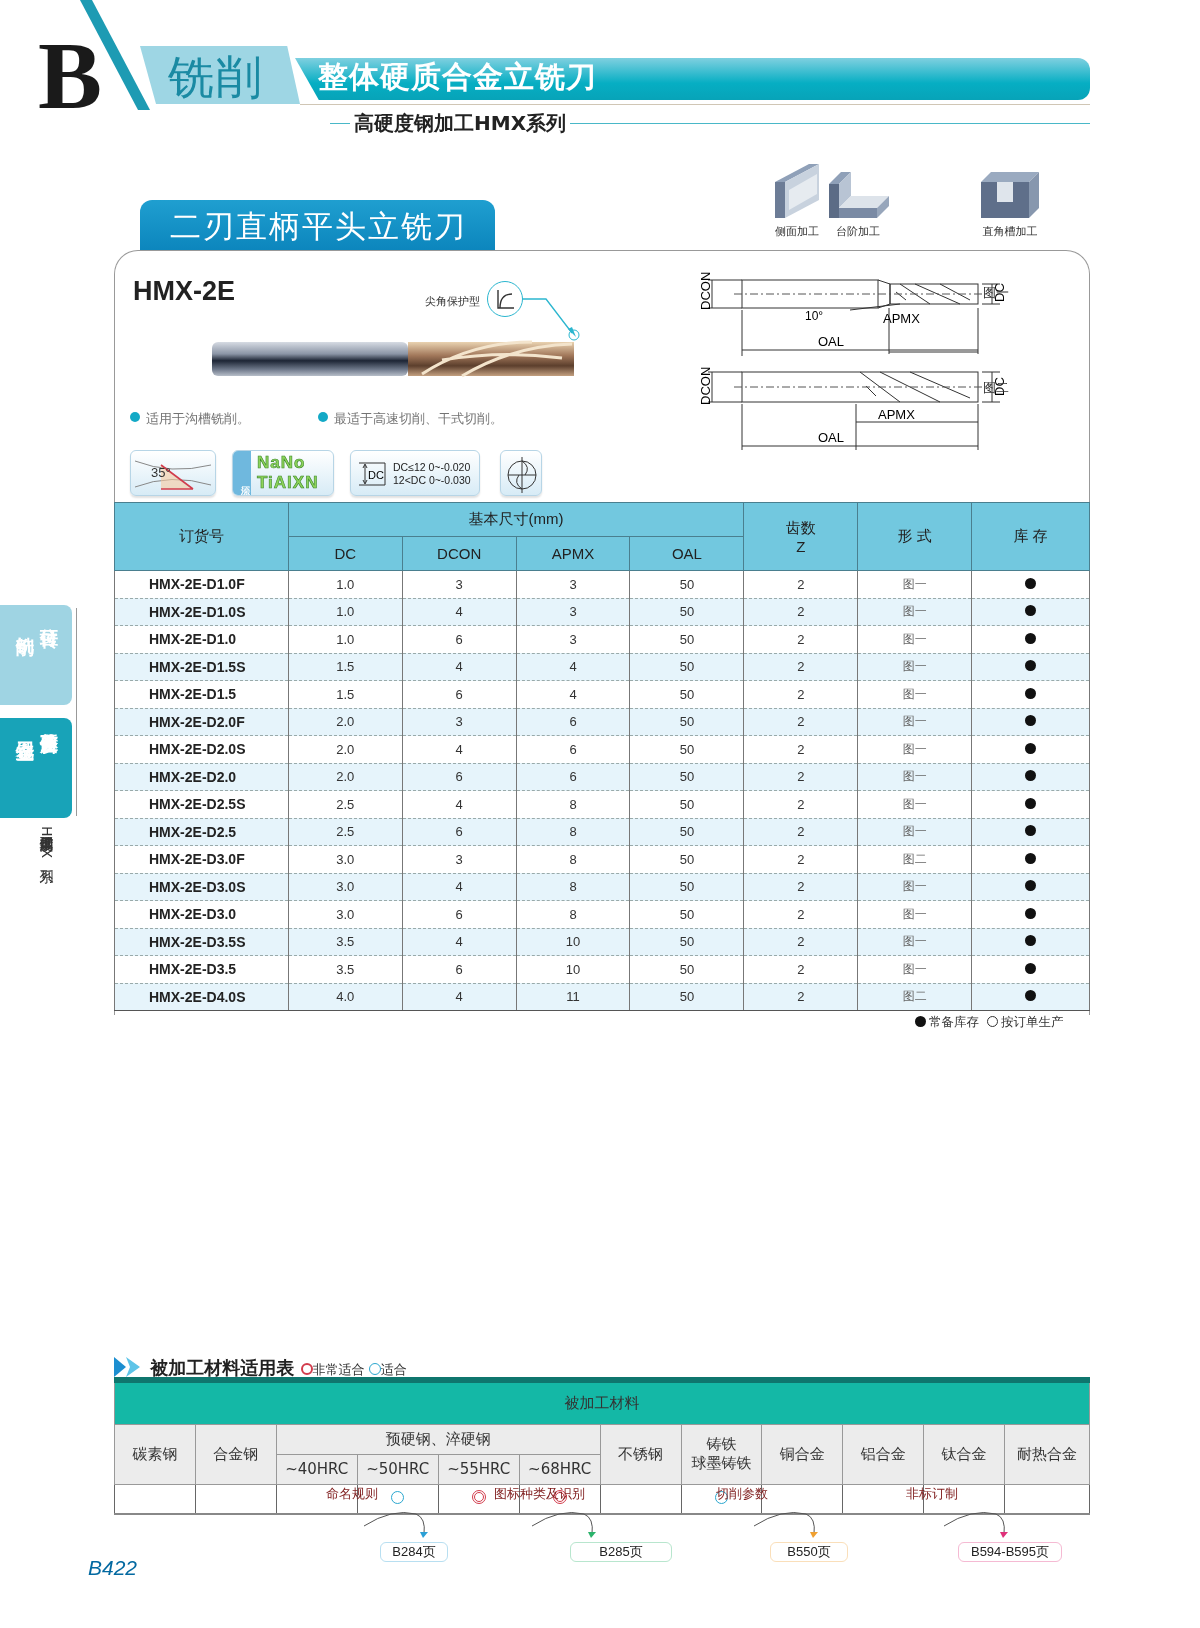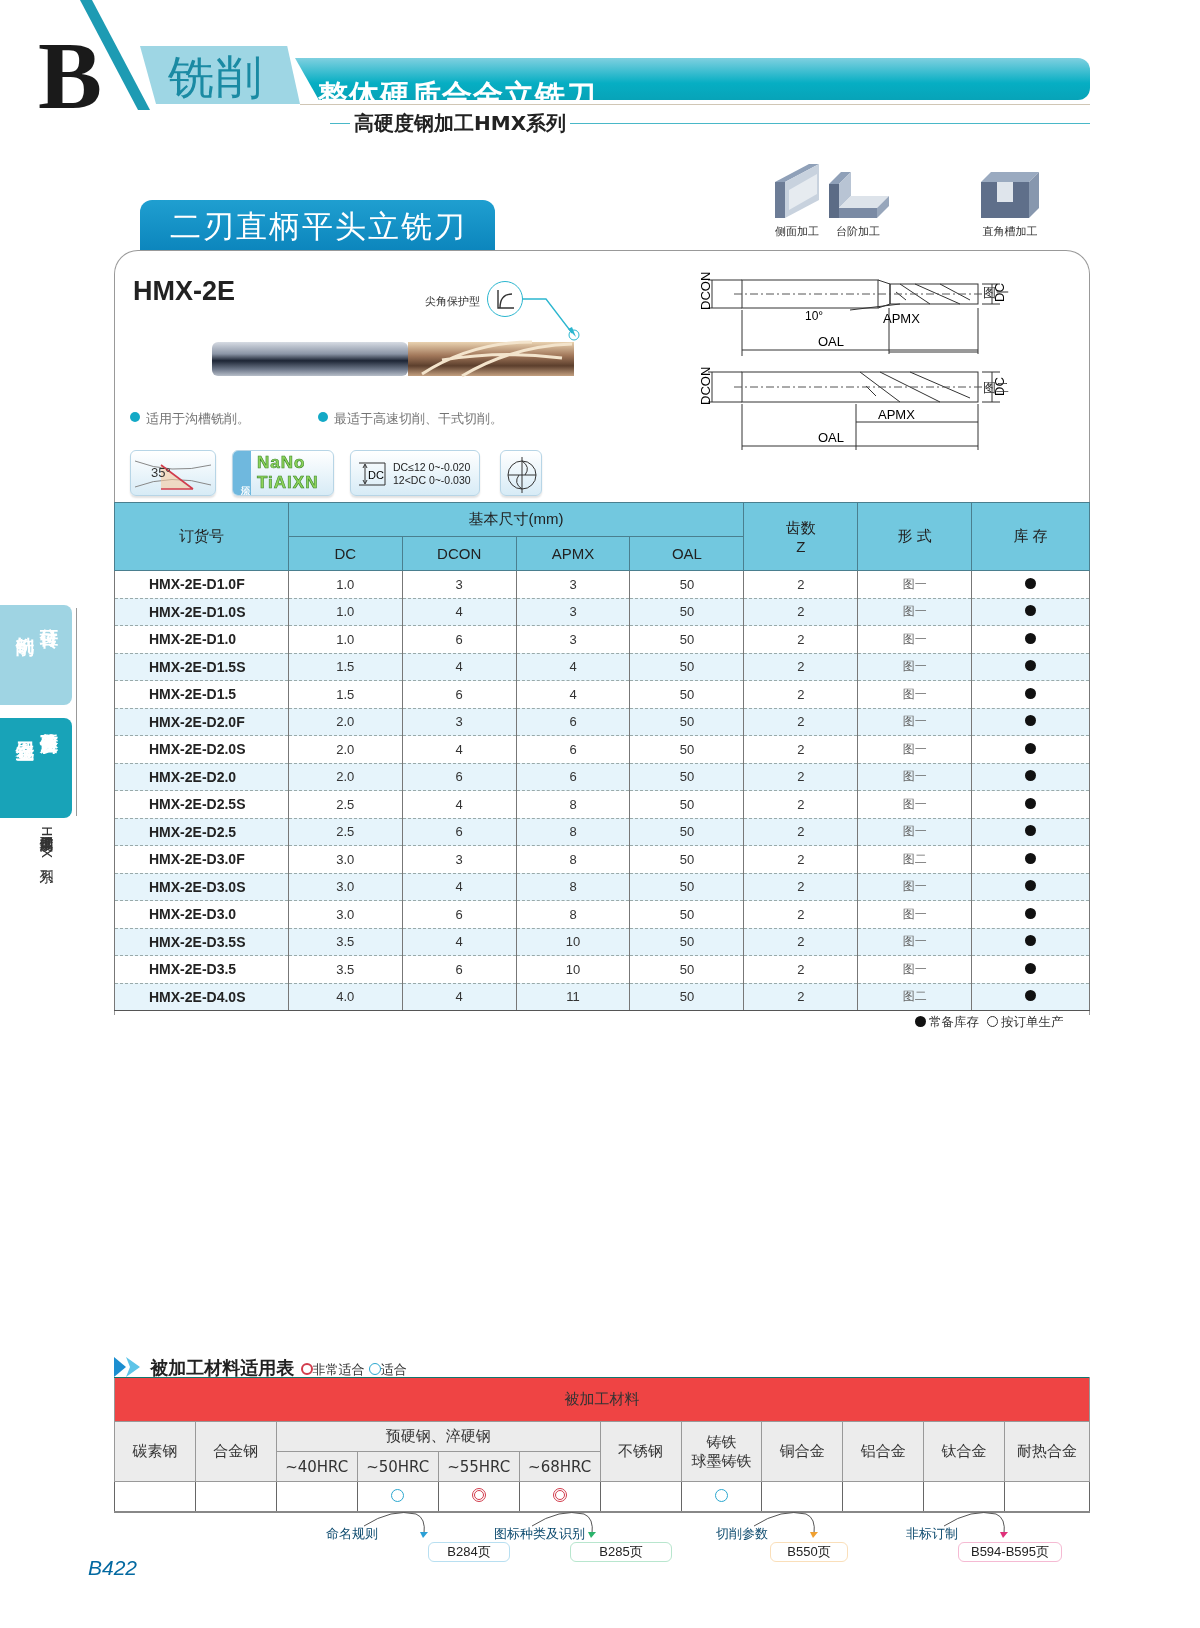--- a/index.html
+++ b/index.html
@@ -5,21 +5,21 @@
 *{box-sizing:border-box;margin:0;padding:0}
 body{width:1200px;height:1628px;background:#fff;position:relative;overflow:hidden;font-family:"DejaVu Sans","Liberation Sans",sans-serif;color:#222}
 .abs{position:absolute}
 
 
 .big-b{left:38px;top:28px;font-family:"Liberation Serif","DejaVu Serif",serif;font-weight:bold;font-size:96px;line-height:96px;color:#1a1a1a}
 .slash{left:80px;top:0;width:120px;height:120px}
 .lightband{left:140px;top:46px;width:160px;height:58px;background:#9ed6e4;clip-path:polygon(0 0,92% 0,100% 100%,10% 100%)}
 .sec-label{left:168px;top:48px;font-size:46px;line-height:58px;color:#1a8aa3;font-weight:300;letter-spacing:2px}
 .mainband{left:295px;top:58px;width:795px;height:42px;background:linear-gradient(#7fd0e0,#06aec3 60%,#07a3b8);border-radius:0 12px 12px 0;clip-path:polygon(0 0,100% 0,100% 100%,3% 100%)}
-.main-title{left:318px;top:75px;font-size:30px;line-height:42px;color:#fff;font-weight:bold;letter-spacing:1px}
+.main-title{left:318px;top:56px;font-size:30px;line-height:42px;color:#fff;font-weight:bold;letter-spacing:1px}
 .line1{left:300px;top:104px;width:790px;height:1px;background:#d0c6b5}
 .line2{left:330px;top:123px;width:760px;height:1px;background:#49b8c8}
 .sub-title{left:350px;top:110px;font-size:20px;line-height:26px;font-weight:bold;background:#fff;padding:0 4px;color:#222}
 
 
 .mach{top:160px;width:100px;text-align:center;font-size:11px;color:#333}
 .mach svg{display:block;margin:0 auto 4px}
 
 
 .prod-tab{left:140px;top:200px;width:355px;height:50px;background:linear-gradient(#1f9fd0,#0c86bd);border-radius:12px 12px 0 0}
@@ -55,27 +55,27 @@
 .side-line{left:76px;top:608px;width:1px;height:208px;background:#999}
 .side-sub{left:38px;top:826px;writing-mode:vertical-rl;font-size:14px;color:#333;letter-spacing:0}
 
 
 .mat-title{left:114px;top:1356px;font-size:18px;font-weight:bold;color:#222}
 .mat-leg{font-size:13px;font-weight:normal;color:#333}
 .ring-red{display:inline-block;width:12px;height:12px;border-radius:50%;border:2.5px double #d23c4c;vertical-align:-1px}
 .ring-blue{display:inline-block;width:12px;height:12px;border-radius:50%;border:1.5px solid #2ba7cf;vertical-align:-1px}
 .mat{left:114px;top:1377px;width:976px;font-family:"DejaVu Sans",sans-serif}
 .mat th{font-weight:normal;font-size:15px;color:#333;border:1px solid #999;background:#ececec;height:30px}
-.mat th.top{background:#ef4444;border-top:1px solid #0f766e;height:44px}
+.mat th.top{background:#14b8a6;border-top:6px solid #0f766e;height:44px}
 .mat td{border:1px solid #666;height:30px;text-align:center;border-bottom:2px solid #888}
 .mat .sym-blue{display:inline-block;width:13px;height:13px;border-radius:50%;border:1.5px solid #2ba7cf}
 .mat .sym-red{display:inline-block;width:14px;height:14px;border-radius:50%;border:3px double #d23c4c}
 
 
-.ref{top:1525px;font-size:13px;color:#0c4a6e}
+.ref{top:1485px;font-size:13px;color:#7f1d1d}
 .ref-box{top:1542px;height:20px;border-radius:6px;font-size:13px;line-height:18px;text-align:center;color:#222;font-family:"Liberation Sans",sans-serif}
 .page-no{left:88px;top:1556px;font-style:italic;font-size:21px;color:#0369a1;font-family:"Liberation Sans",sans-serif}
 </style>
 </head>
 <body>
 
 <div class="abs big-b">B</div>
 <svg class="abs slash" viewBox="0 0 120 120">
     <polygon points="0,0 12,0 70,110 58,110" fill="#1d9bb3"></polygon>
   </svg>
@@ -495,21 +495,21 @@
       </tr>
 </tbody>
   </table>
 
 <div id="refs">
     <div class="abs ref" style="left: 326px;">命名规则</div>
     <svg class="abs" width="70" height="30" style="left: 362px; top: 1508px;">
       <path d="M2 18 Q30 0 54 6 Q64 10 62 26" stroke="#555" fill="none"></path>
       <polygon points="58,24 66,24 61,30" fill="#2ba0d6"></polygon>
     </svg>
-    <div class="abs ref-box" style="left: 380px; width: 82px; border: 1.5px solid rgba(43, 160, 214, 0.333); margin-left: 48px;">B284页</div>
+    <div class="abs ref-box" style="left: 380px; width: 68px; border: 1.5px solid rgba(43, 160, 214, 0.333);">B284页</div>
     <div class="abs ref" style="left: 494px;">图标种类及识别</div>
     <svg class="abs" width="70" height="30" style="left: 530px; top: 1508px;">
       <path d="M2 18 Q30 0 54 6 Q64 10 62 26" stroke="#555" fill="none"></path>
       <polygon points="58,24 66,24 61,30" fill="#2bb36b"></polygon>
     </svg>
     <div class="abs ref-box" style="left: 570px; width: 102px; border: 1.5px solid rgba(43, 179, 107, 0.333);">B285页</div>
     <div class="abs ref" style="left: 716px;">切削参数</div>
     <svg class="abs" width="70" height="30" style="left: 752px; top: 1508px;">
       <path d="M2 18 Q30 0 54 6 Q64 10 62 26" stroke="#555" fill="none"></path>
       <polygon points="58,24 66,24 61,30" fill="#f0a030"></polygon>

